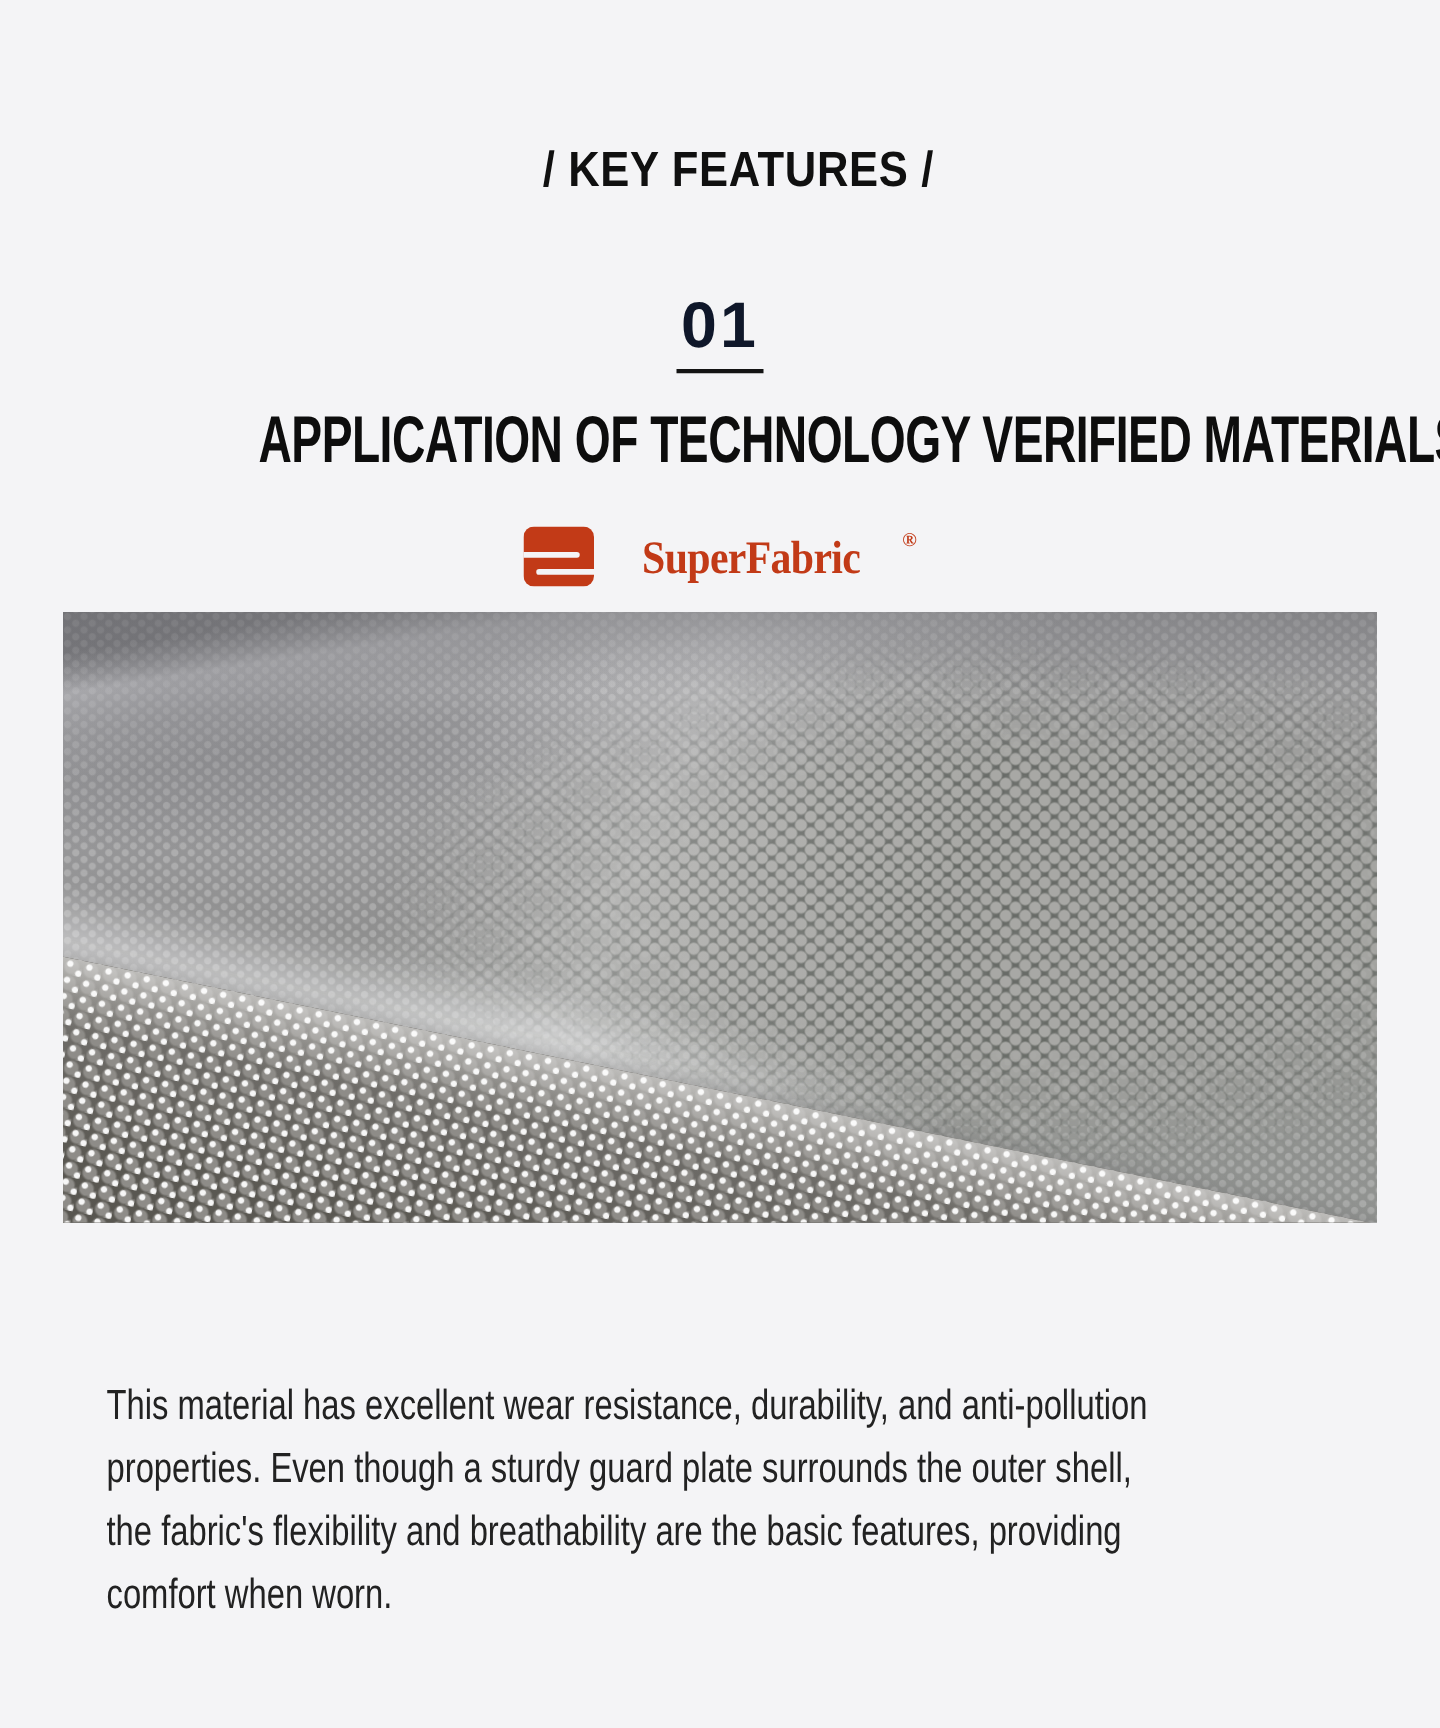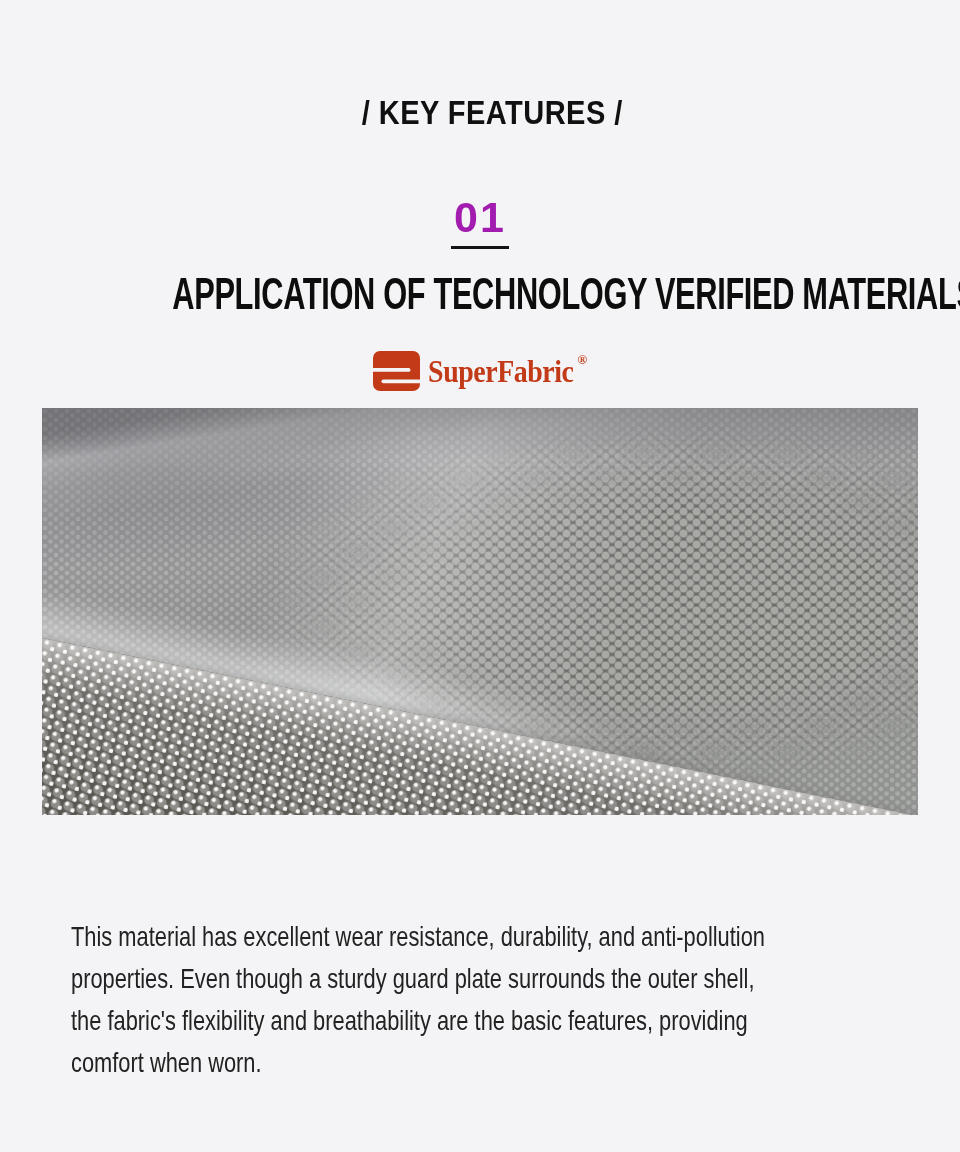--- a/index.html
+++ b/index.html
@@ -16,34 +16,34 @@
   .center-block{position:absolute;left:0;width:100%;text-align:center;overflow:hidden;}
   .sec-heading{top:84px;}
   .sec-heading span{
     display:inline-block;white-space:nowrap;
     font-size:33px;font-weight:800;line-height:1;letter-spacing:.5px;
     color:#101010;transform:scaleX(.88);
   }
   .feature-number-wrap{top:196px;}
   .feature-number{
     display:inline-block;font-size:43px;font-weight:700;line-height:1;
-    letter-spacing:2px;color:#a21caf;
+    letter-spacing:2px;color:#0f172a;
     padding:0 3px 7px;border-bottom:3px solid #141414;
   }
   .feature-title{top:272px;}
   .feature-title span{
     display:inline-block;white-space:nowrap;
     font-size:44px;font-weight:800;line-height:1;letter-spacing:-.5px;
     color:#0d0d0d;transform:scaleX(.70);
   }
 
   
   .brand-row{
     position:absolute;top:349px;left:0;width:100%;
-    display:flex;justify-content:center;align-items:center;gap:0;height:44px;
+    display:flex;justify-content:center;align-items:center;gap:24px;height:44px;
   }
   .brand-icon{display:inline-flex;flex:0 0 auto;}
   .brand-name{
     font-family:"Liberation Serif",serif;
     font-size:31px;font-weight:600;letter-spacing:-.5px;line-height:1;
     color:#c23a17;white-space:nowrap;transform:scaleX(.9);
   }
   .brand-reg{
     font-family:"Liberation Serif",serif;
     font-size:13px;font-weight:700;color:#c23a17;

